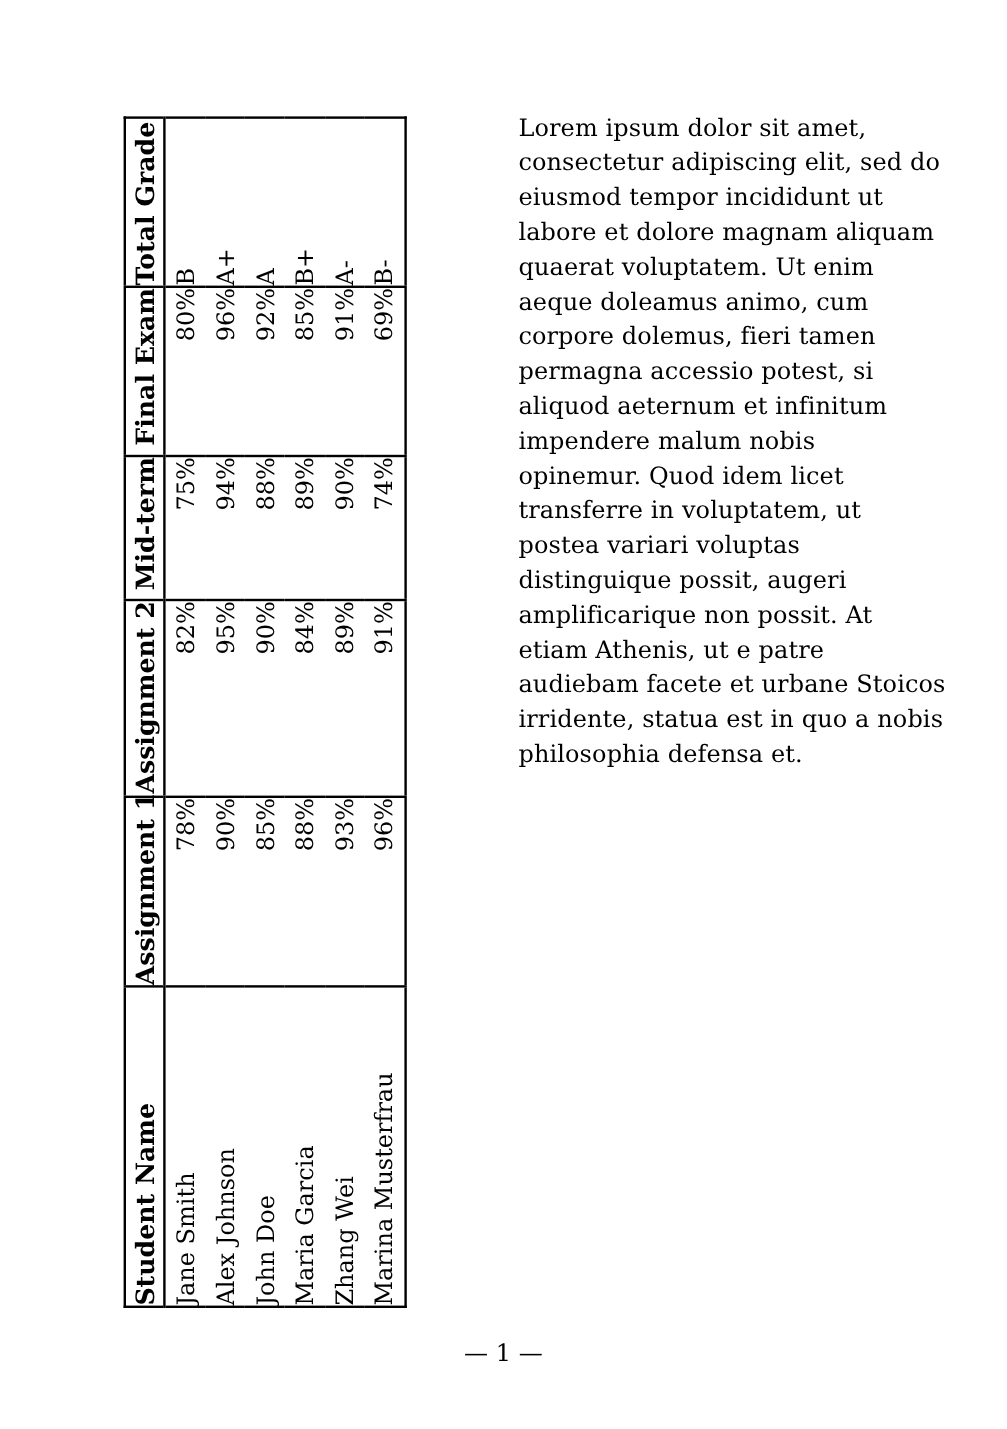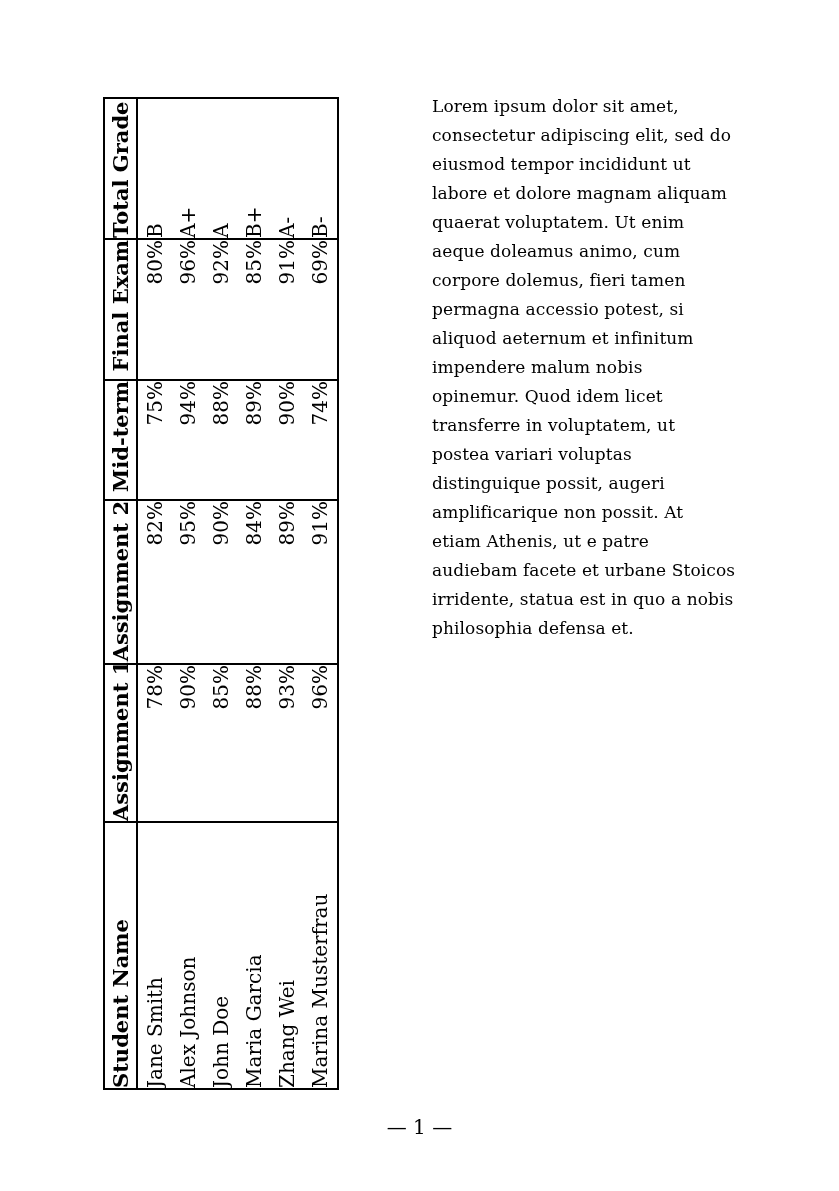--- a/index.html
+++ b/index.html
@@ -51,21 +51,21 @@
     font-size: 21px;
     height: 31px;
   }
   .al { text-align: left;  padding-left: 6px;  }
   .ar { text-align: right; padding-right: 8px; }
 
   
   .body-text {
     position: absolute;
     left: 432px; top: 92px;
-    font-size: 17px;
+    font-size: 20px;
     line-height: 29px;
     white-space: pre;          
     letter-spacing: 0.1px;
   }
 
   
   .page-number {
     position: absolute;
     left: 0; top: 1115px;
     width: 839px;

